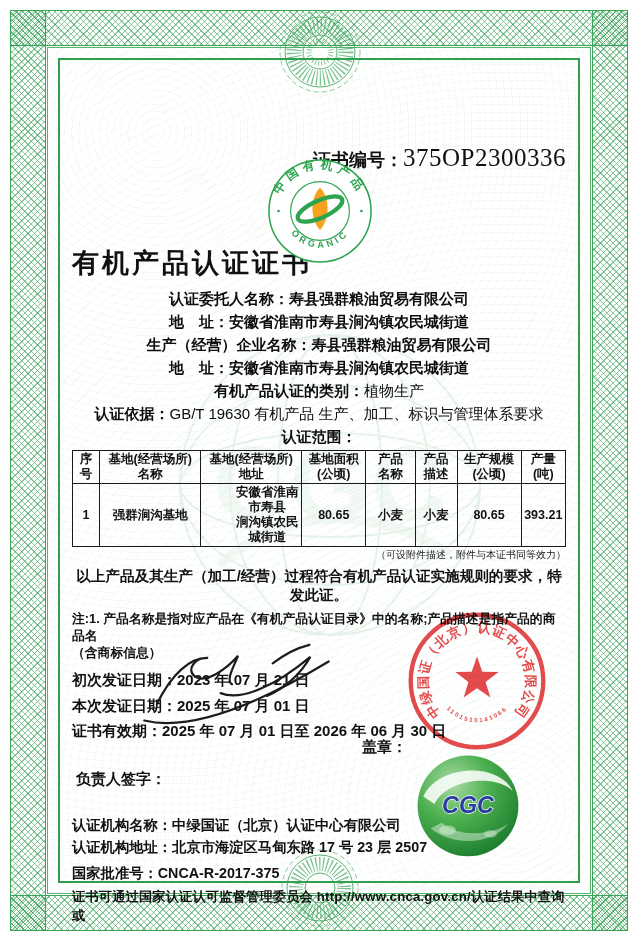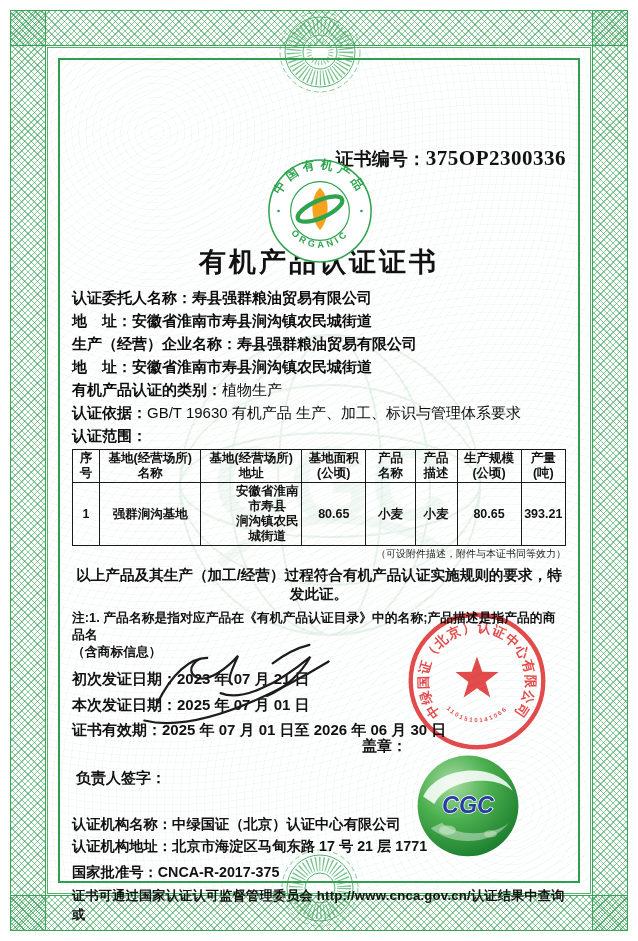--- a/index.html
+++ b/index.html
@@ -24,23 +24,23 @@
   .band-bottom{left:10px;right:10px;bottom:10px;height:34px;}
   .band-left{top:10px;bottom:10px;left:10px;width:34px;}
   .band-right{top:10px;bottom:10px;right:10px;width:34px;}
   .frame-thin{position:absolute; inset:47px; border:1px solid #58b26c; pointer-events:none;}
   .frame-inner{position:absolute; inset:58px; border:2.2px solid #2f9e4e; pointer-events:none;}
   .medallion{position:absolute; opacity:.85;}
   
   .content{position:absolute; left:64px; right:64px; top:64px; bottom:60px; padding:0 8px; z-index:2;}
   .cert-no{margin-top:82px; text-align:right; line-height:24px; white-space:nowrap;}
   .cert-no .lbl{font-family:"Liberation Serif", serif; font-weight:700; font-size:18px;margin-top:40px;}
-  .cert-no .num{font-family:"Liberation Serif", serif; font-size:21px; letter-spacing:.5px;font-weight:bold;}
-  .doc-title{margin-top:74px; text-align:center; font-size:27px; font-weight:800; letter-spacing:3px; line-height:32px;}
-  .fields{margin-top:8px;}
+  .cert-no .num{font-family:"Liberation Serif", serif; font-size:25px; letter-spacing:.5px;}
+  .doc-title{margin-top:74px; font-size:27px; font-weight:800; letter-spacing:3px; line-height:32px;}
+  .fields{margin-top:8px;text-align:center;}
   .f-line{font-size:15px; font-weight:700; line-height:23px; color:#0d0d0d; white-space:nowrap;}
   .kai{font-family:Liberation Sans, sans-serif; font-weight:500;}
   
   .scope-table{width:100%; margin-top:2px; border-collapse:collapse; table-layout:fixed;
       font-size:12.5px; font-weight:700; text-align:center; color:#111;}
   .scope-table th,.scope-table td{border:1.6px solid #1a1a1a; padding:1px 1px; line-height:1.2; overflow:hidden;}
   .scope-table th span{display:block;}
   .scope-table td span{display:block;padding-left:32px;}
   .attach-note{margin-top:0; text-align:right; font-size:10px; line-height:15px;
       font-family:"DejaVu Serif", serif; color:#1c1c1c;}
@@ -220,21 +220,21 @@
       <div class="d-line"><span>证书有效期：</span><span>2025 年 07 月 01 日至 2026 年 06 月 30 日</span></div>
     </div>
 
     <div class="sig-row">
       <span class="sig-label">负责人签字：</span>
       <span class="seal-label">盖章：</span>
     </div>
 
     <div class="org-block">
       <div class="o-line"><span>认证机构名称：</span><span>中绿国证（北京）认证中心有限公司</span></div>
-      <div class="o-line"><span>认证机构地址：</span><span>北京市海淀区马甸东路 17 号 21 层 1771</span></div>
+      <div class="o-line"><span>认证机构地址：</span><span>北京市海淀区马甸东路 17 号 23 层 2507</span></div>
     </div>
 
     <div class="approval"><span>国家批准号：</span><span>CNCA-R-2017-375</span></div>
 
     <div class="cert-footer">
       <div>证书可通过国家认证认可监督管理委员会 http://www.cnca.gov.cn/认证结果中查询或</div>
 
     </div>
   </div>
 

